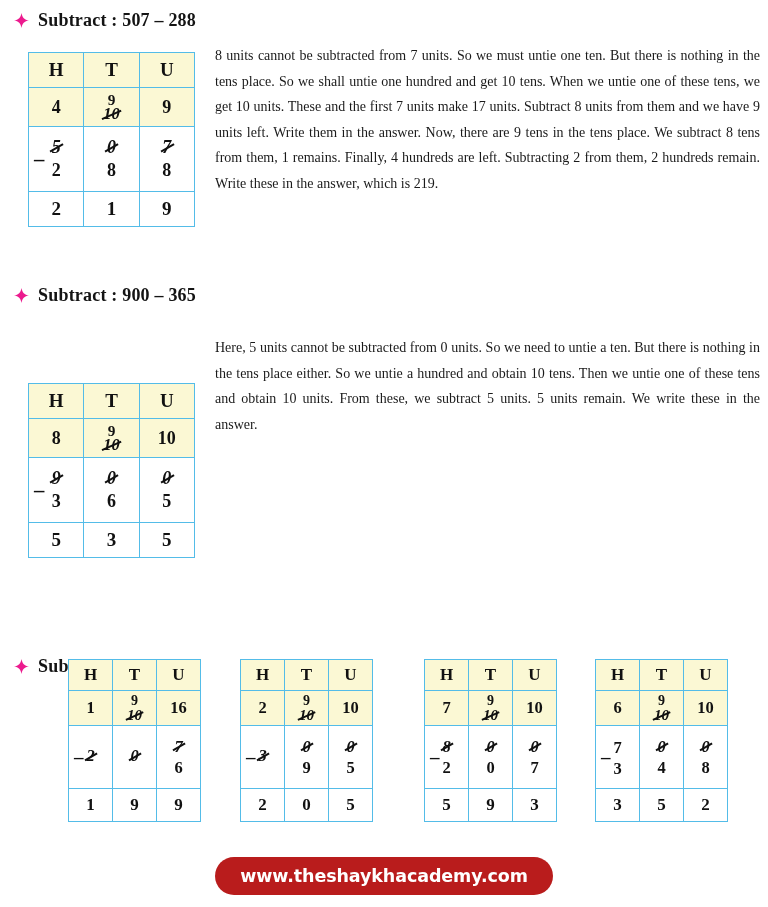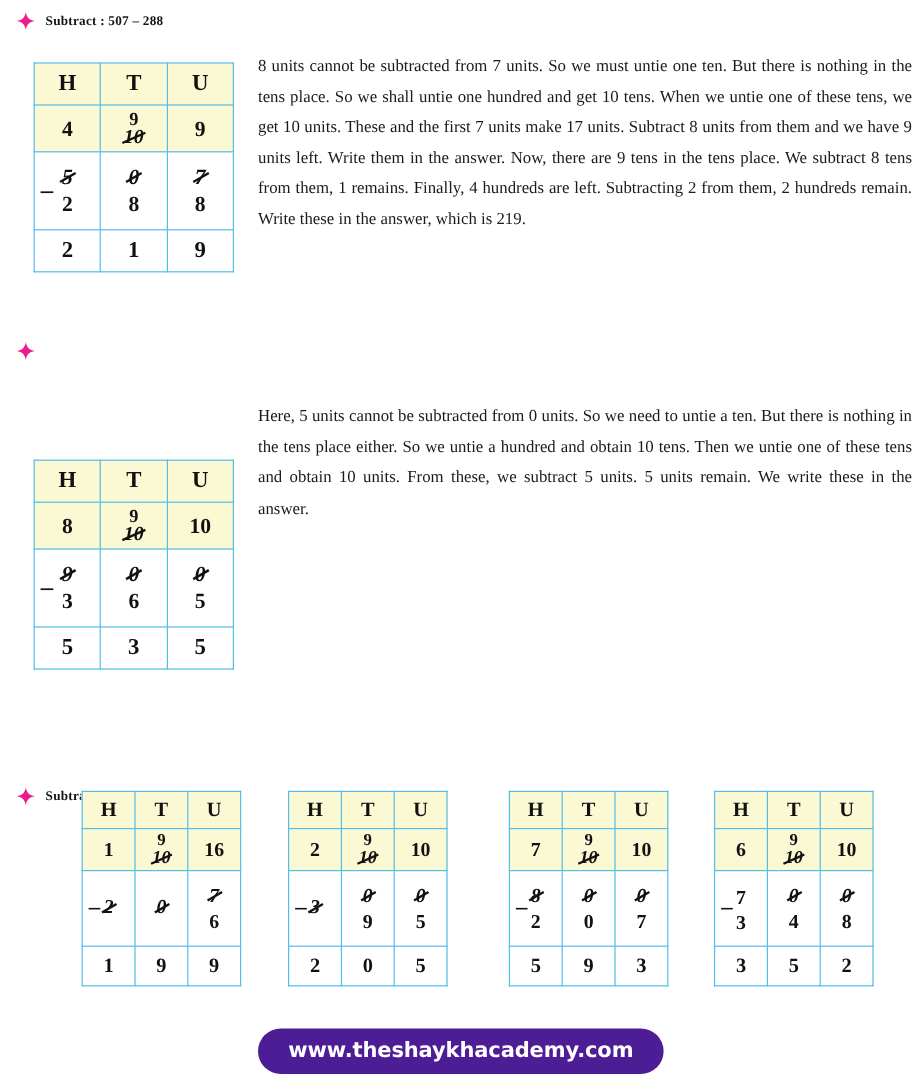--- a/index.html
+++ b/index.html
@@ -27,21 +27,21 @@
   }
   .diamond-icon {
     width: 15px;
     height: 15px;
     flex: 0 0 auto;
     display: block;
   }
   .heading-text {
     font-family: "Liberation Serif", "DejaVu Serif", serif;
     font-weight: bold;
-    font-size: 11px;
+    font-size: 18px;
     letter-spacing: 0.2px;
     color: #141414;
   }
 
   
   .para {
     position: absolute;
     text-align: justify;
     font-family: "Liberation Serif", "DejaVu Serif", serif;
     font-size: 14px;
@@ -155,21 +155,21 @@
     line-height: 1;
   }
 
   
   .footer-pill {
     position: absolute;
     left: 215px;
     top: 857px;
     width: 338px;
     height: 38px;
-    background: #4c1d95;
+    background: #b91c1c;
     border-radius: 19px;
     display: flex;
     align-items: center;
     justify-content: center;
   }
   .footer-text {
     color: #ffffff;
     font-family: "DejaVu Sans", "Liberation Sans", sans-serif;
     font-weight: bold;
     font-size: 17.5px;
@@ -233,20 +233,21 @@
   </table>
 
 <div class="para" style="left:215px; top:43px; width:545px;">
   <p>8 units cannot be subtracted from 7 units. So we must untie one ten. But there is nothing in the tens place. So we shall untie one hundred and get 10 tens. When we untie one of these tens, we get 10 units. These and the first 7 units make 17 units. Subtract 8 units from them and we have 9 units left. Write them in the answer.  Now, there are 9 tens in the tens place. We subtract 8 tens from them, 1 remains. Finally, 4 hundreds are left. Subtracting 2 from them, 2 hundreds remain. Write these  in the answer, which is 219.</p>
 </div>
 
 <div class="heading" style="left:14px; top:285px;">
   <svg class="diamond-icon" viewBox="0 0 24 24">
     <path d="M12 0 C13.2 7.4 16.6 10.8 24 12 C16.6 13.2 13.2 16.6 12 24 C10.8 16.6 7.4 13.2 0 12 C7.4 10.8 10.8 7.4 12 0 Z" fill="#ec1b8e"></path>
   </svg>
+  <span class="heading-text">Subtract : 900 – 365</span>
 </div>
 
 <table class="pv-table" style="left:28px; top:383px; width:167px;">
   <tbody>
       <tr class="row-head">
     <td class="shade">H</td>
     <td class="shade">T</td>
     <td class="shade">U</td>
   </tr>
   <tr class="row-carry">

